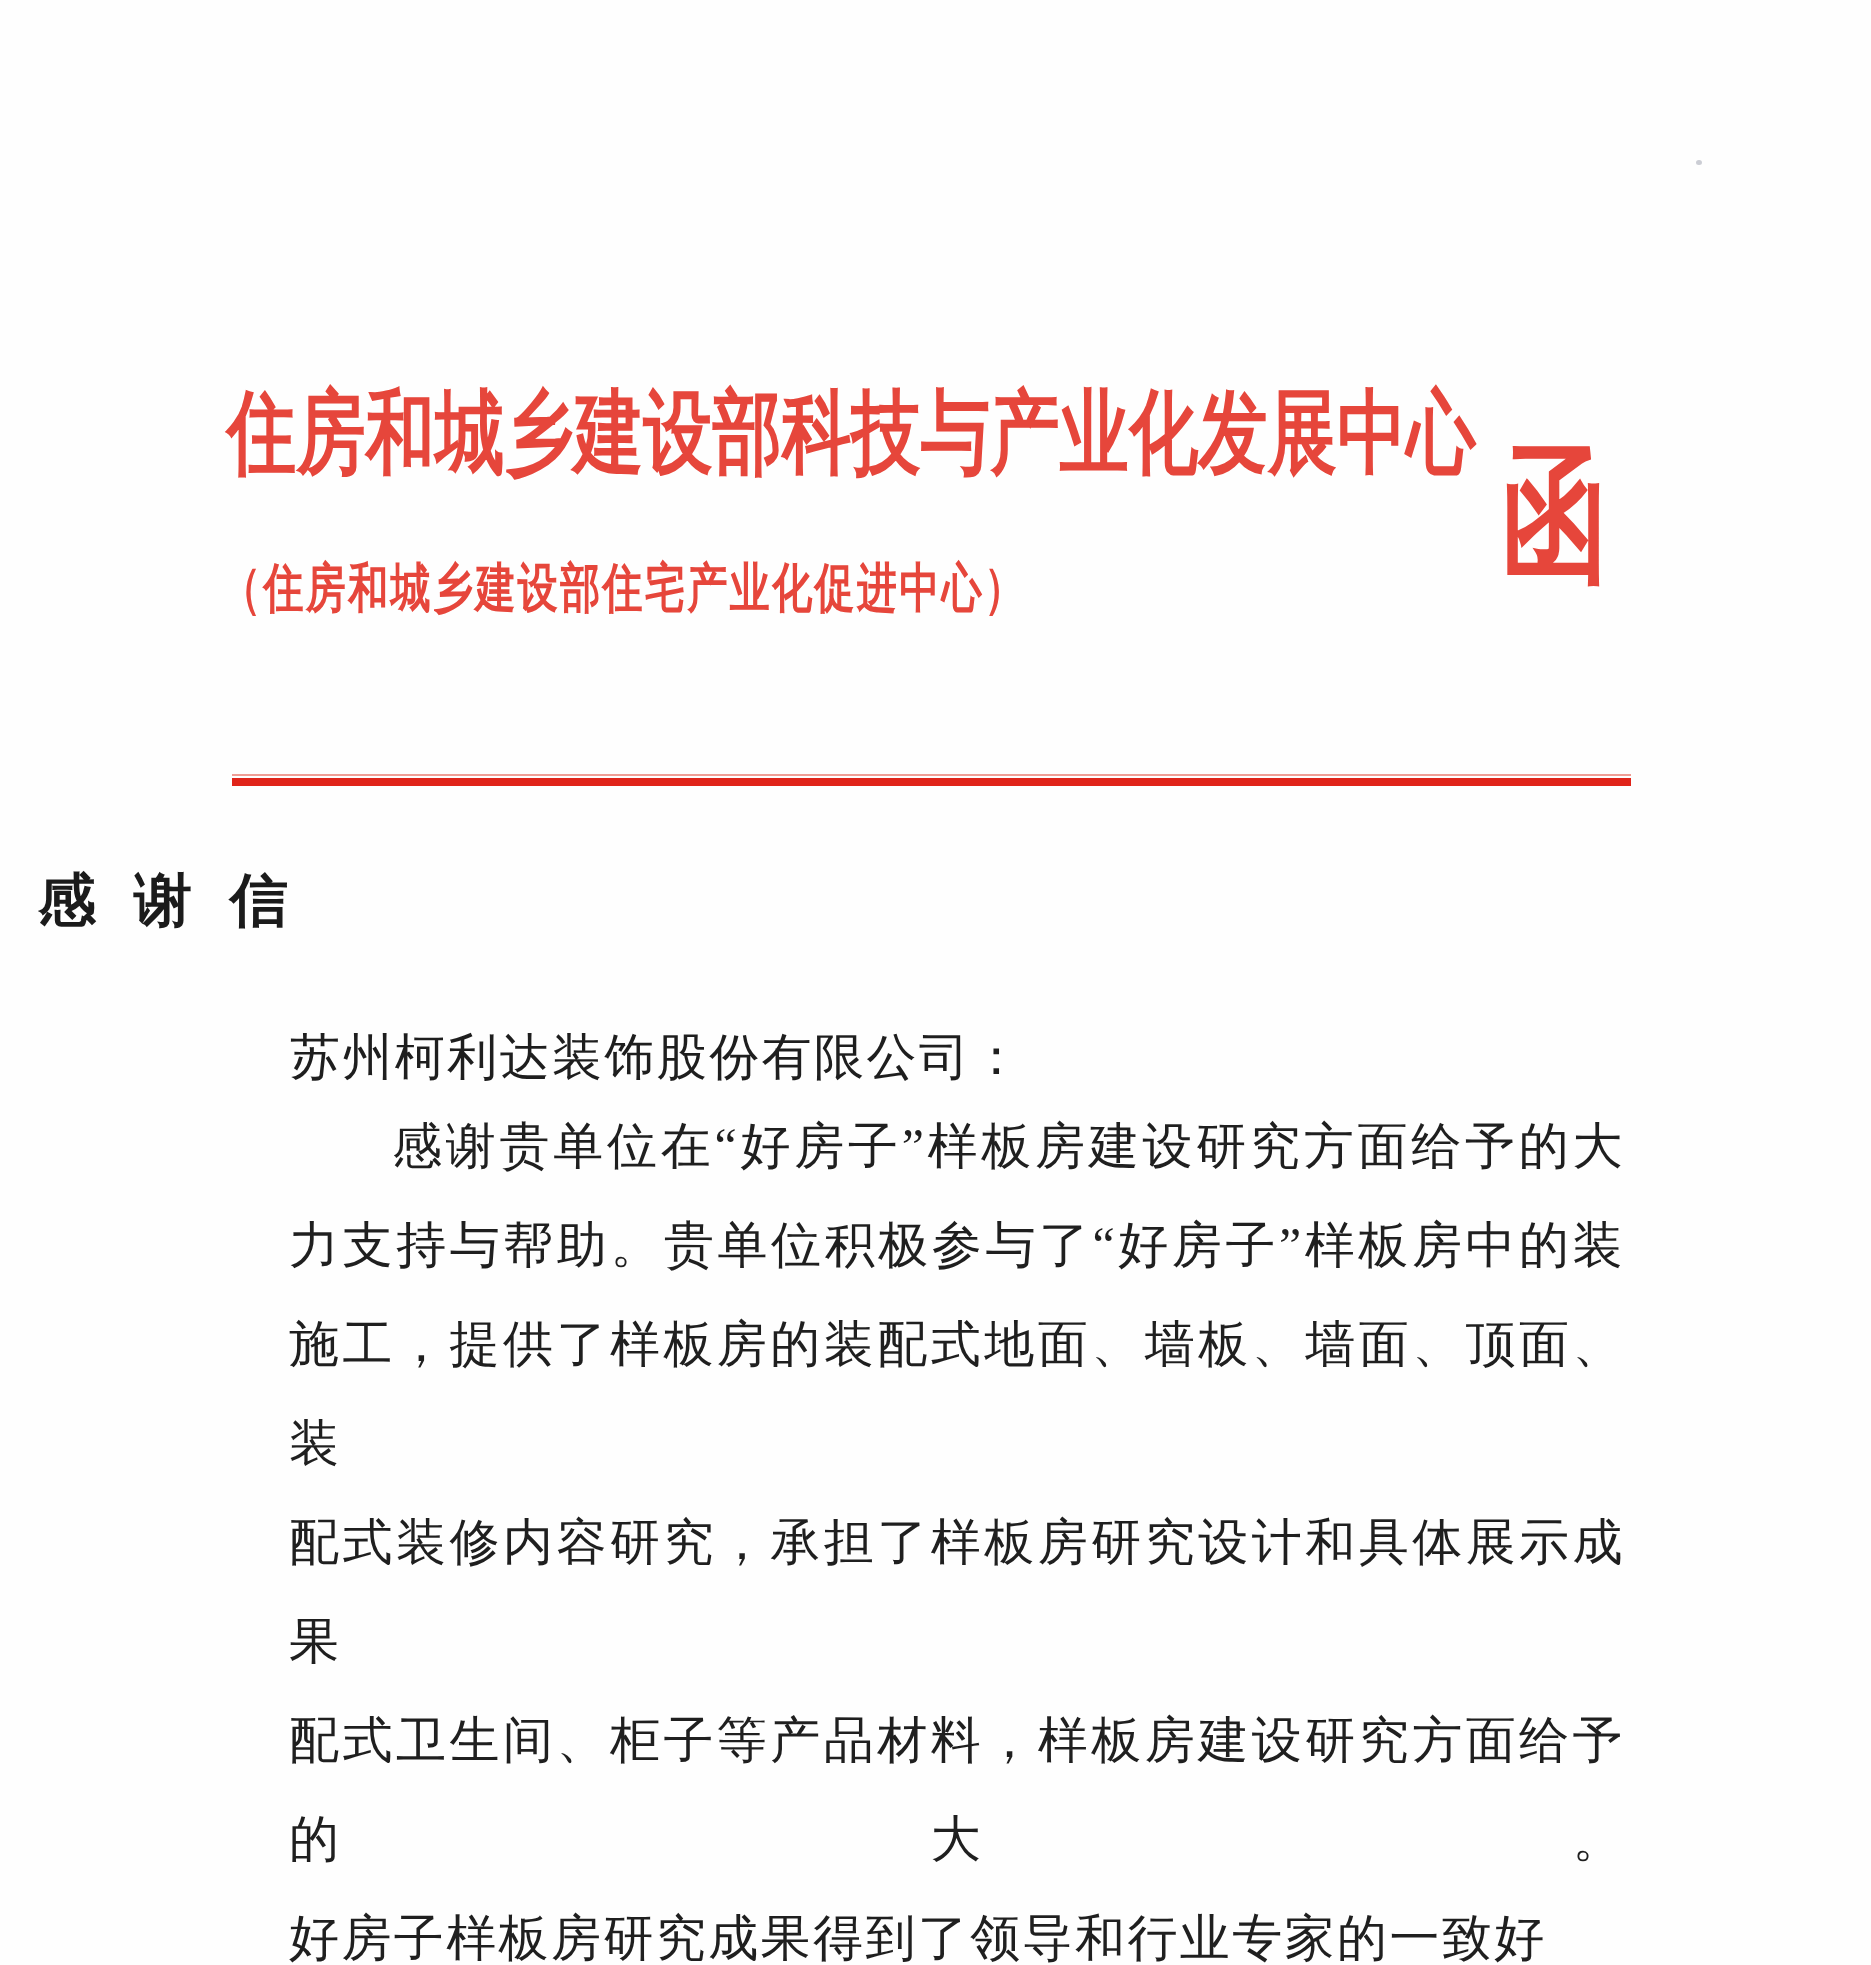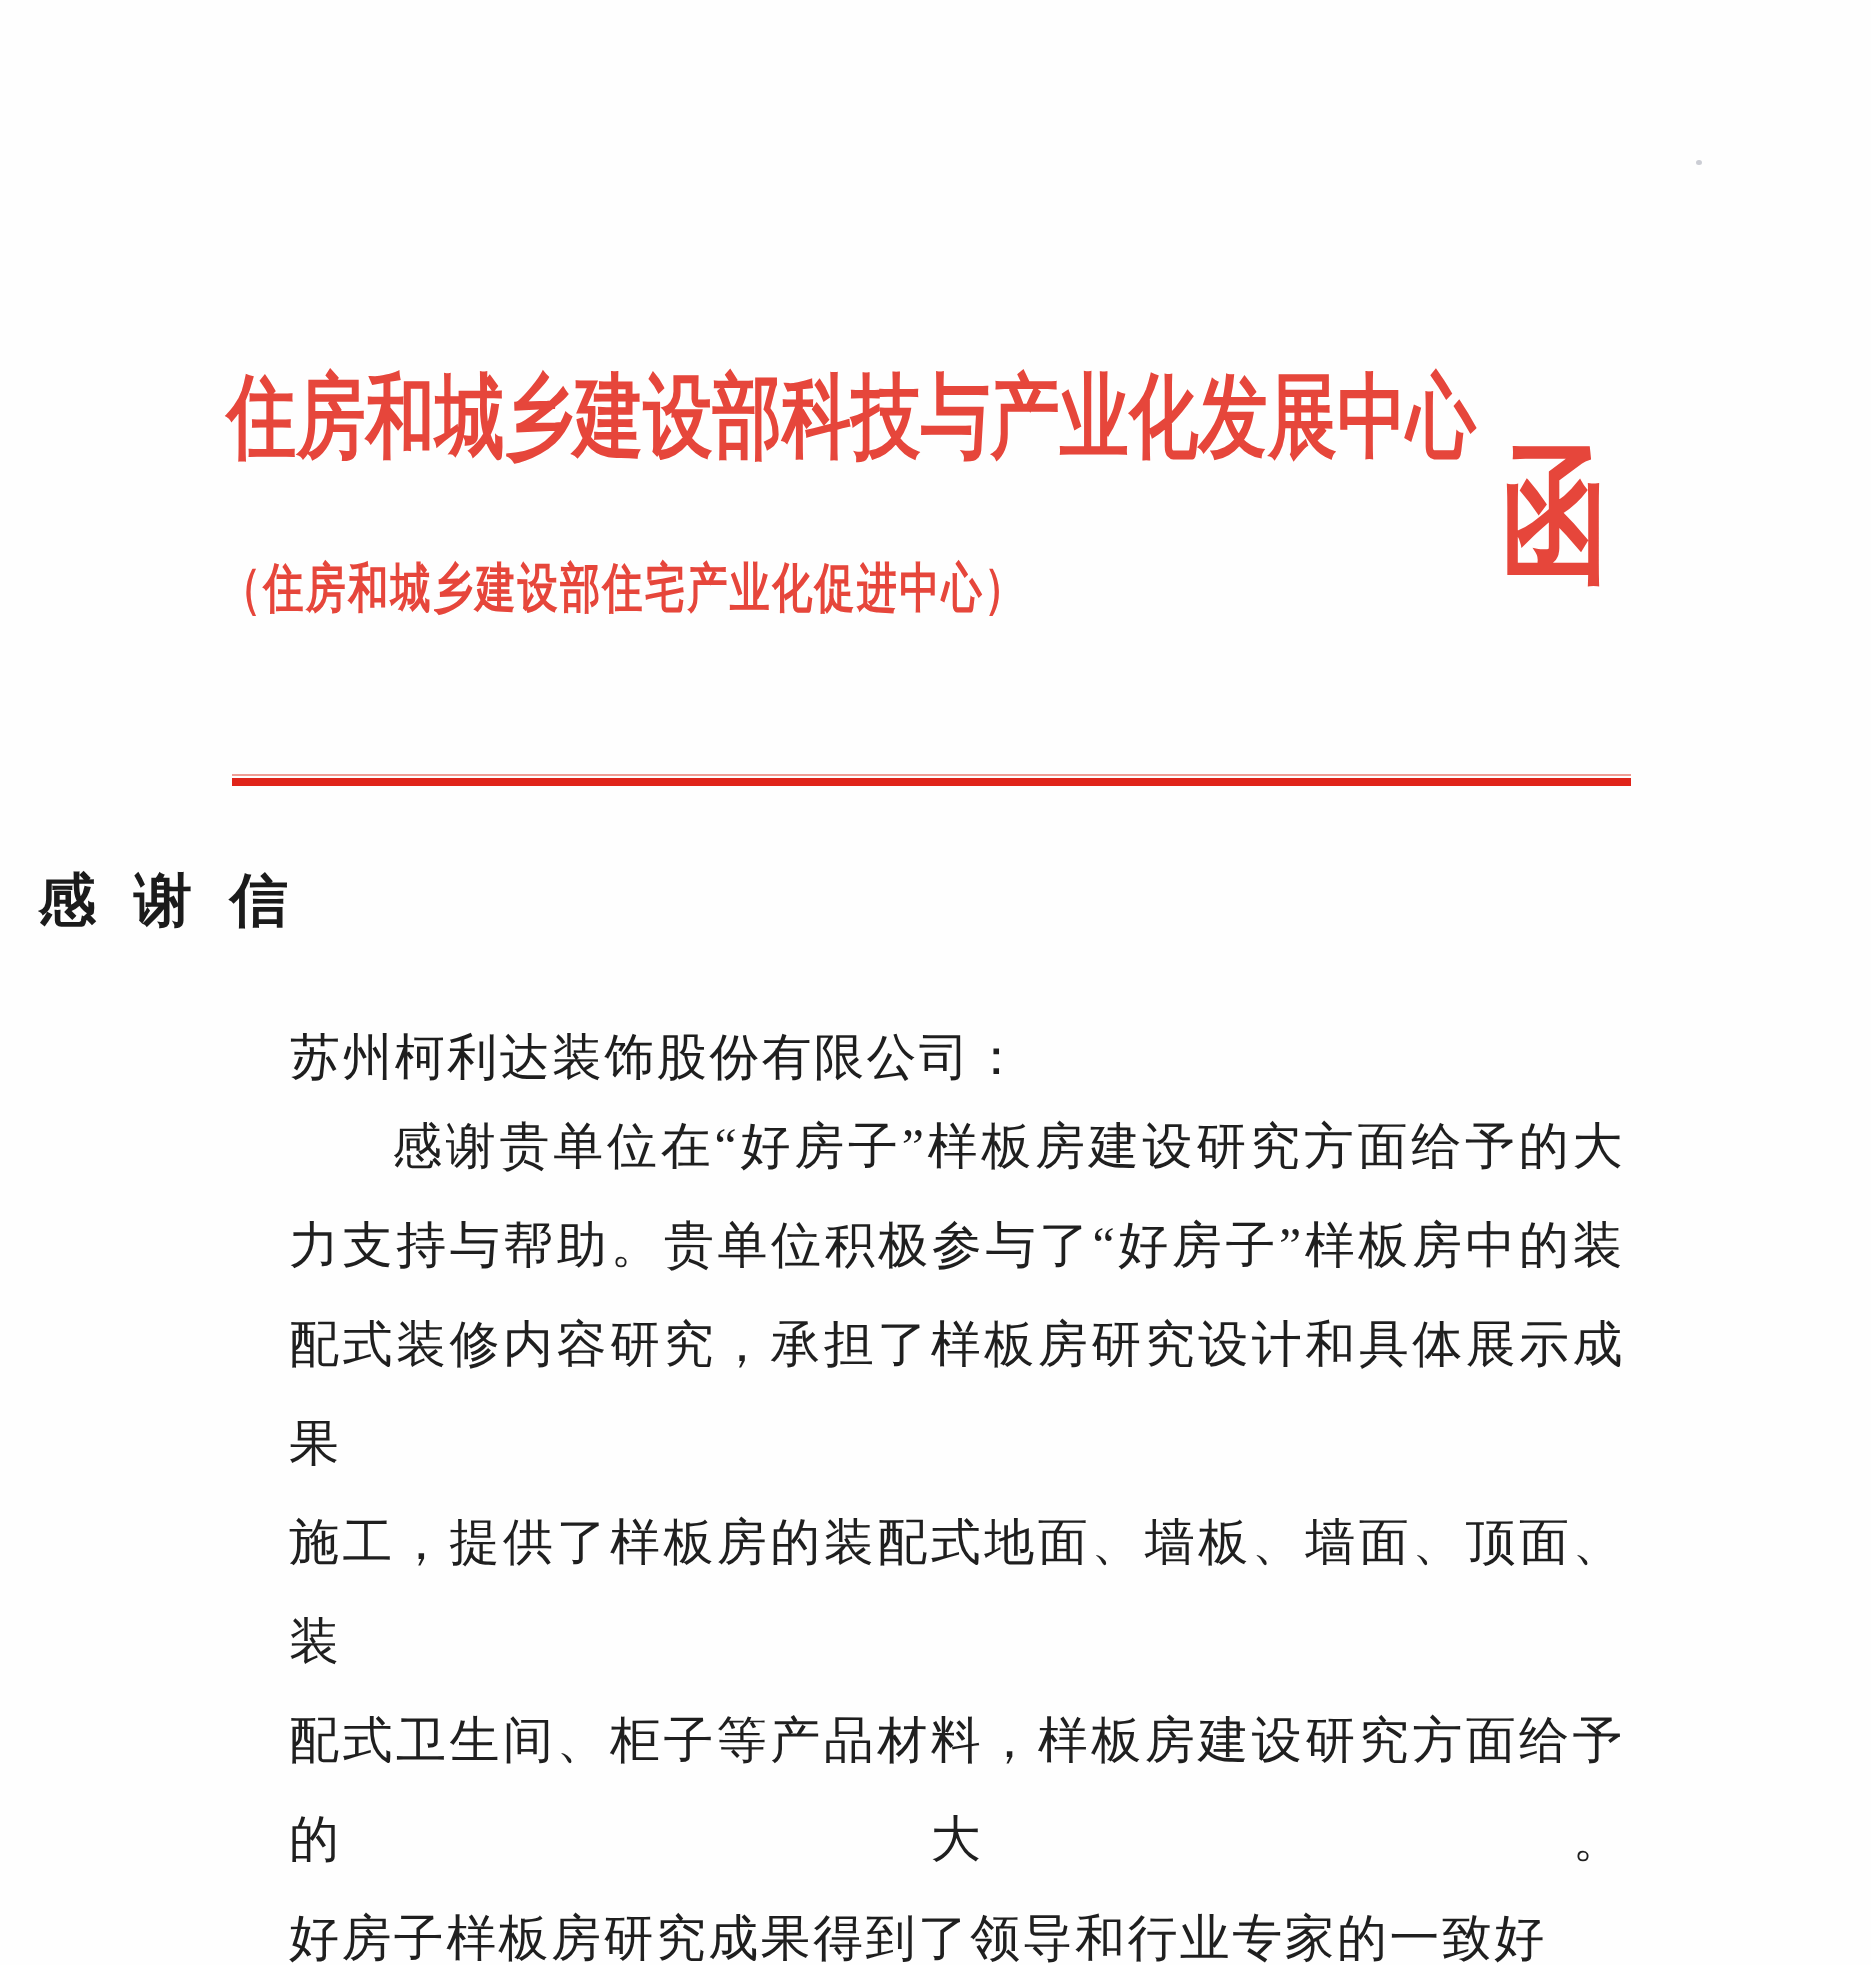--- a/index.html
+++ b/index.html
@@ -10,21 +10,21 @@
     position: relative;
     overflow: hidden;
   }
   .page {
     position: absolute; left: 0; top: 0;
     width: 1871px; height: 2646px;
     background: #fefefe;
   }
   
   .lh-line { position: absolute; color: #e6463b; font-weight: 700; white-space: nowrap; line-height: 1; }
-  .lh1 { left: 227px; top: 372px; font-size: 69px; letter-spacing: 0.4px; }
+  .lh1 { left: 227px; top: 388px; font-size: 69px; letter-spacing: 0.4px; }
   .lh2 { left: 221px; top: 524px; font-size: 40px; letter-spacing: 2.4px; margin-top: 38px; }
   .stretch { display: inline-block; transform: scaleY(1.33); transform-origin: left top; }
   .letter-mark {
     position: absolute; left: 1502px; top: 441px;
     color: #e6463b; font-weight: 700; font-size: 105px; line-height: 1;
   }
   .letter-mark .stretch { transform: scaleY(1.42); }
   
   .red-rule {
     position: absolute; left: 232px; top: 774px;
@@ -83,22 +83,22 @@
   <div class="red-rule"></div>
 
   <div class="doc-title">感谢信</div>
 
   <div class="salutation">苏州柯利达装饰股份有限公司：</div>
 
   <div class="body-block">
     <p>
       <span class="bline indent" style="display:block">感谢贵单位在“好房子”样板房建设研究方面给予的大</span>
       <span class="bline" style="display:block">力支持与帮助。贵单位积极参与了“好房子”样板房中的装</span>
+      <span class="bline" style="display:block">施工，提供了样板房的装配式地面、墙板、墙面、顶面、装</span>
       <span class="bline" style="display:block">配式装修内容研究，承担了样板房研究设计和具体展示成果</span>
-      <span class="bline" style="display:block">施工，提供了样板房的装配式地面、墙板、墙面、顶面、装</span>
       <span class="bline" style="display:block">配式卫生间、柜子等产品材料，样板房建设研究方面给予的大。</span>
       <span class="bline short" style="display:block">好房子样板房研究成果得到了领导和行业专家的一致好评。</span>
     </p>
 
   </div>
 
   <div class="speckle"></div>
 
 </div>
 

